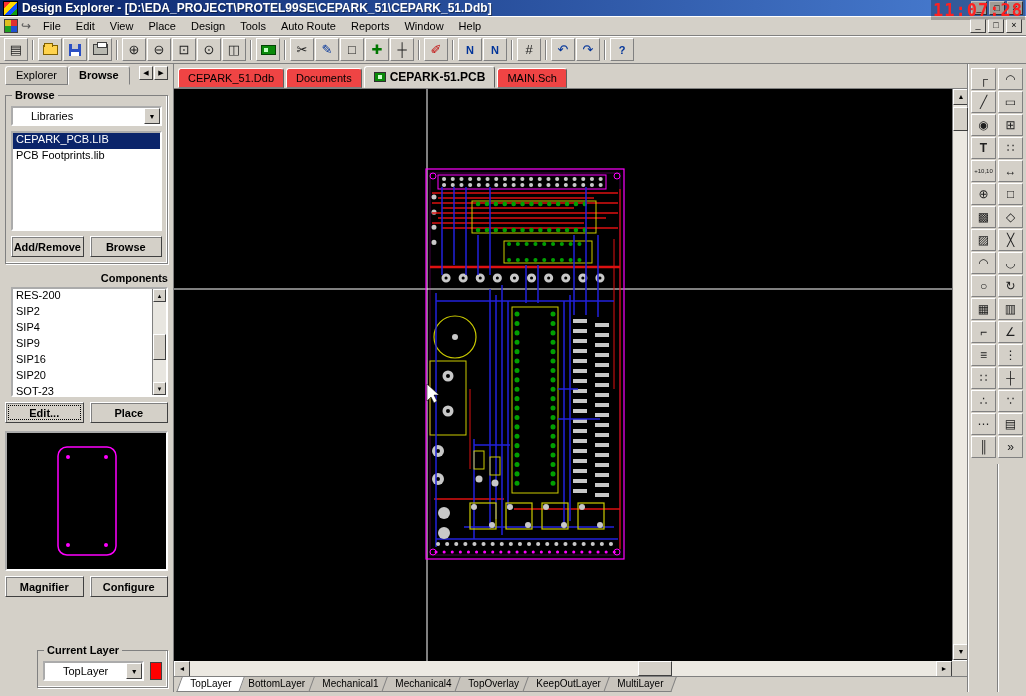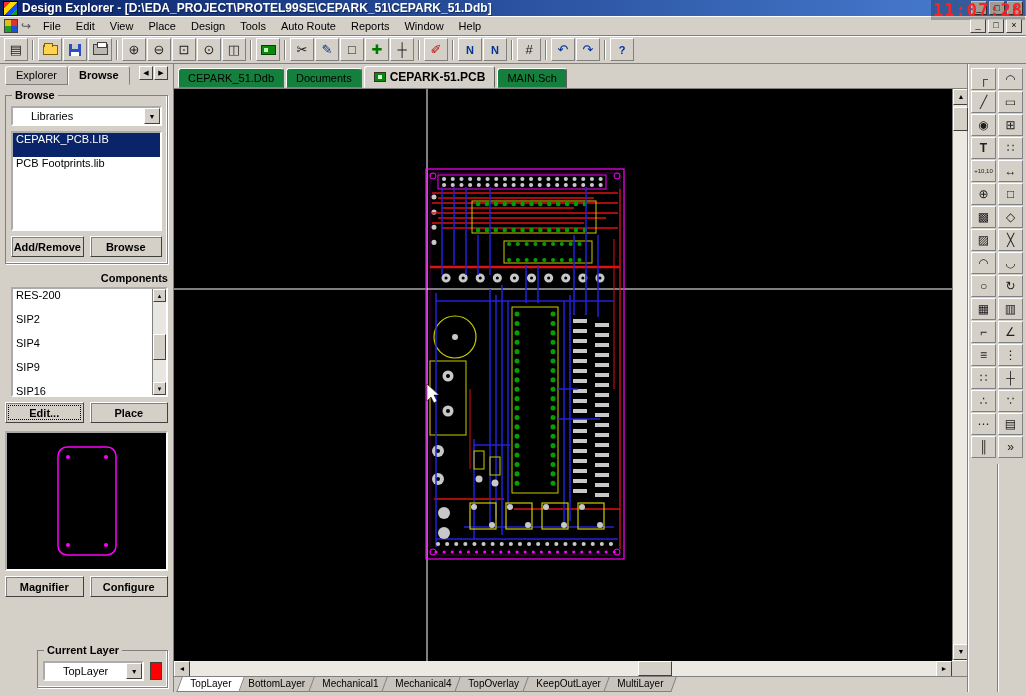--- a/index.html
+++ b/index.html
@@ -59,42 +59,42 @@
     background:#d4d0c8; border:1px solid; border-color:#fff #404040 #404040 #fff; }
   .groupbox { position:relative; border:1px solid #808080; box-shadow:1px 1px 0 #fff, -1px -1px 0 #fff inset;
     margin-top:8px; padding:10px 5px 6px; }
   .gb-label { position:absolute; top:-7px; left:6px; background:#d4d0c8; padding:0 3px; font-weight:bold; }
   .dropdown { display:flex; height:20px; border:2px inset #fff; background:#fff; }
   .dd-text { flex:1; padding:1px 18px; line-height:15px; white-space:nowrap; overflow:hidden; }
   .dd-btn { width:16px; background:#d4d0c8; border:1px solid; border-color:#fff #404040 #404040 #fff; font-size:7px; }
   .listbox { background:#fff; border:2px inset #fff; margin-top:5px; overflow:hidden; position:relative; }
   .lib-list { height:100px; }
   .comp-wrap { height:110px; margin-top:3px;margin-left:6px; }
-  .li { padding:0 3px; height:24px; line-height:13px; white-space:nowrap; }
+  .li { padding:0 3px; height:16px; line-height:13px; white-space:nowrap; }
   .li.selected { background:var(--selection-bg,#0a246a); color:#fff; }
   .mini-scroll { position:absolute; right:0; top:0; bottom:0; width:14px; background:#e8e6e0; border-left:1px solid #808080;
     display:flex; flex-direction:column; }
   .ms-btn { height:13px; font-size:6px; line-height:12px; text-align:center; background:#d4d0c8; border:1px solid; border-color:#fff #404040 #404040 #fff; }
   .ms-track { flex:1; position:relative; }
   .ms-thumb { position:absolute; top:40%; left:0; right:0; height:26px; background:#d4d0c8; border:1px solid; border-color:#fff #404040 #404040 #fff; }
   .btn-row { display:flex; gap:6px; margin-top:5px; }
   .btn { flex:1; height:21px; background:#d4d0c8; border:1px solid; border-color:#fff #404040 #404040 #fff;
     box-shadow:1px 1px 0 #808080 inset; font-size:11px; font-weight:bold; }
   .btn.focused { outline:1px dotted #000; outline-offset:-4px; }
   .comp-label { margin-top:8px; font-weight:bold;text-align:right; }
   .preview { margin-top:8px; height:140px; background:#000; border:2px inset #fff; display:flex; align-items:center; justify-content:center; }
   .current-layer { margin-top:auto;margin-left:32px; }
   .cl-row { display:flex; gap:6px; align-items:center; }
   .cl-row .dropdown { flex:1; }
   .layer-swatch { width:20px; height:18px; background:var(--layer-swatch,#f00); border:1px solid #404040; }
 
   
   .editor { flex:1; display:flex; flex-direction:column; background:#d4d0c8; min-width:0; }
   .doc-tabs { height:24px; display:flex; align-items:flex-end; padding:2px 2px 0 4px; gap:2px; }
-  .dtab { padding:3px 9px; background:#15803d; border:1px solid; border-color:#fff #606060 #808080 #fff;
+  .dtab { padding:3px 9px; background:#ef4444; border:1px solid; border-color:#fff #606060 #808080 #fff;
     border-radius:3px 3px 0 0; display:flex; align-items:center; gap:4px; white-space:nowrap; }
   .dtab.active { background:#d4d0c8; font-weight:bold; font-size:12px; border-bottom-color:#d4d0c8;align-items:center; }
   .doc-chip-icon { width:12px; height:10px; background:#0a8a0a; border:1px solid #303030; display:inline-block; position:relative; }
   .doc-chip-icon::before { content:""; position:absolute; inset:2px 3px; background:#d0ffd0; }
   .canvas-row { display:flex; flex:1; min-height:0; border-top:1px solid #808080; }
   .canvas-area { position:relative; width:778px; height:572px; background:var(--canvas-bg,#000); overflow:hidden; }
   .canvas-area svg { display:block; }
   .vscroll { width:16px; background:#ece9e2; display:flex; flex-direction:column; border-left:1px solid #808080; }
   .sbtn { height:16px; width:16px; background:#d4d0c8; border:1px solid; border-color:#fff #404040 #404040 #fff;
     font-size:7px; line-height:14px; text-align:center; padding:0; }

